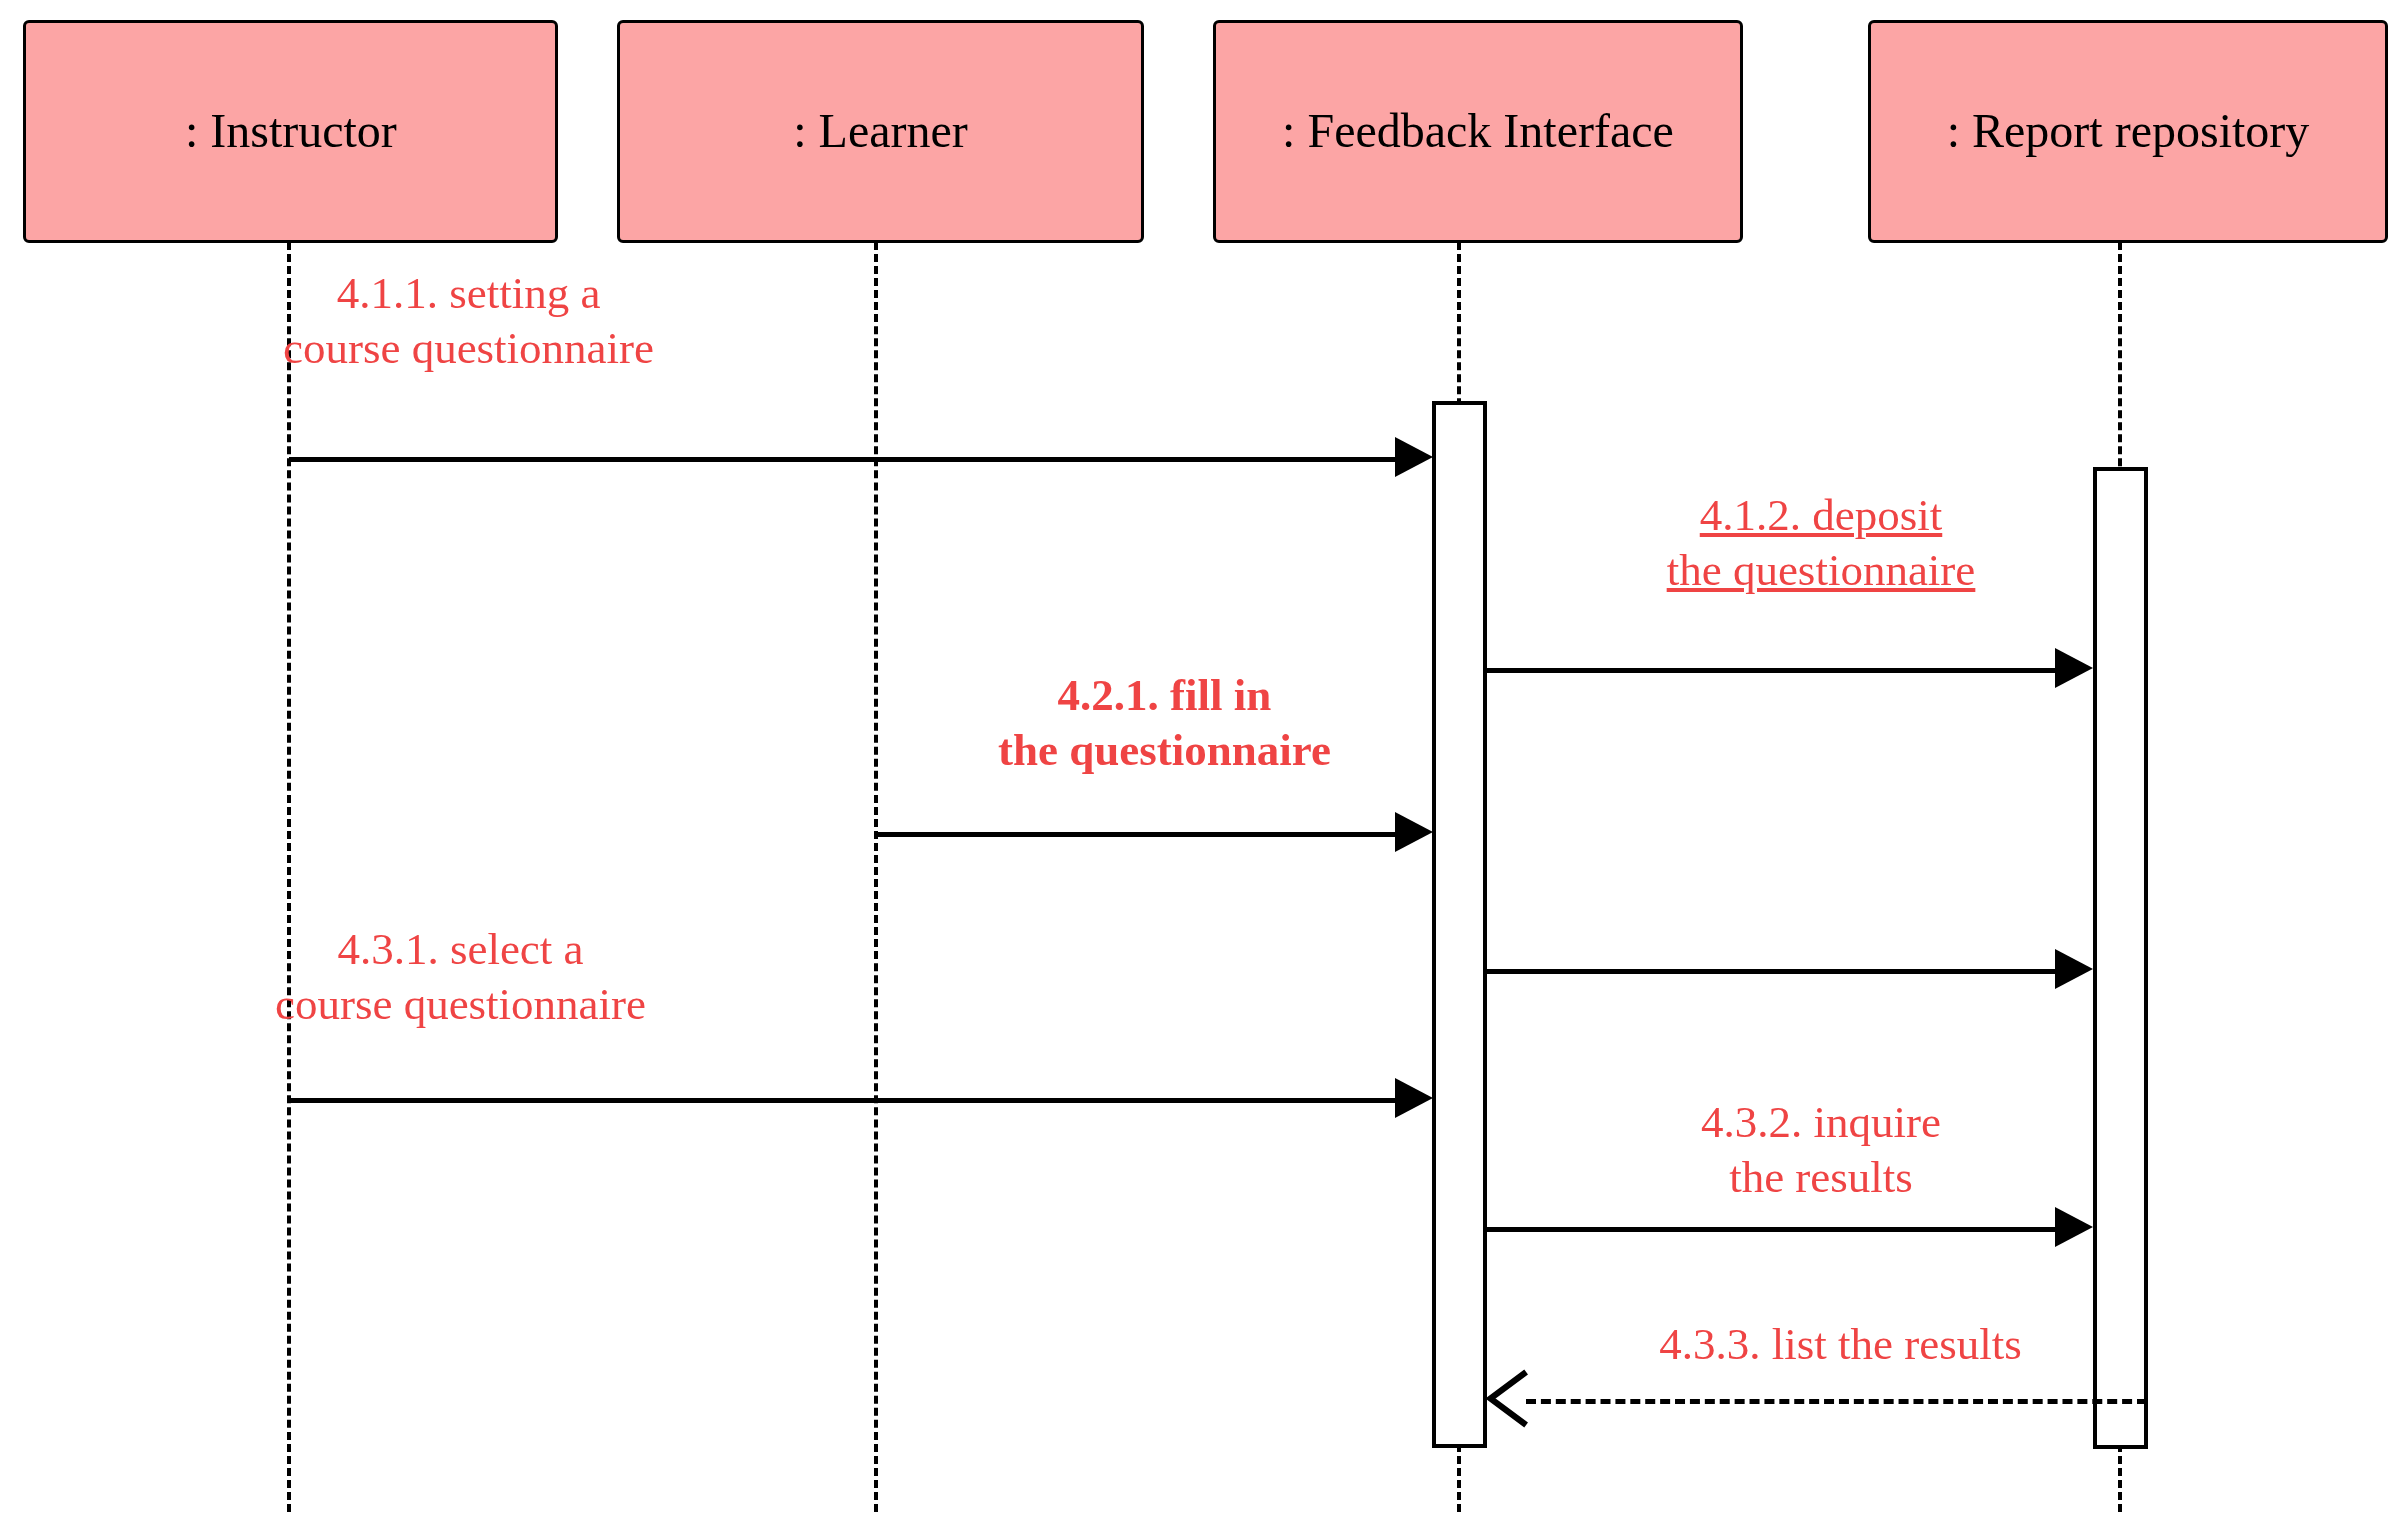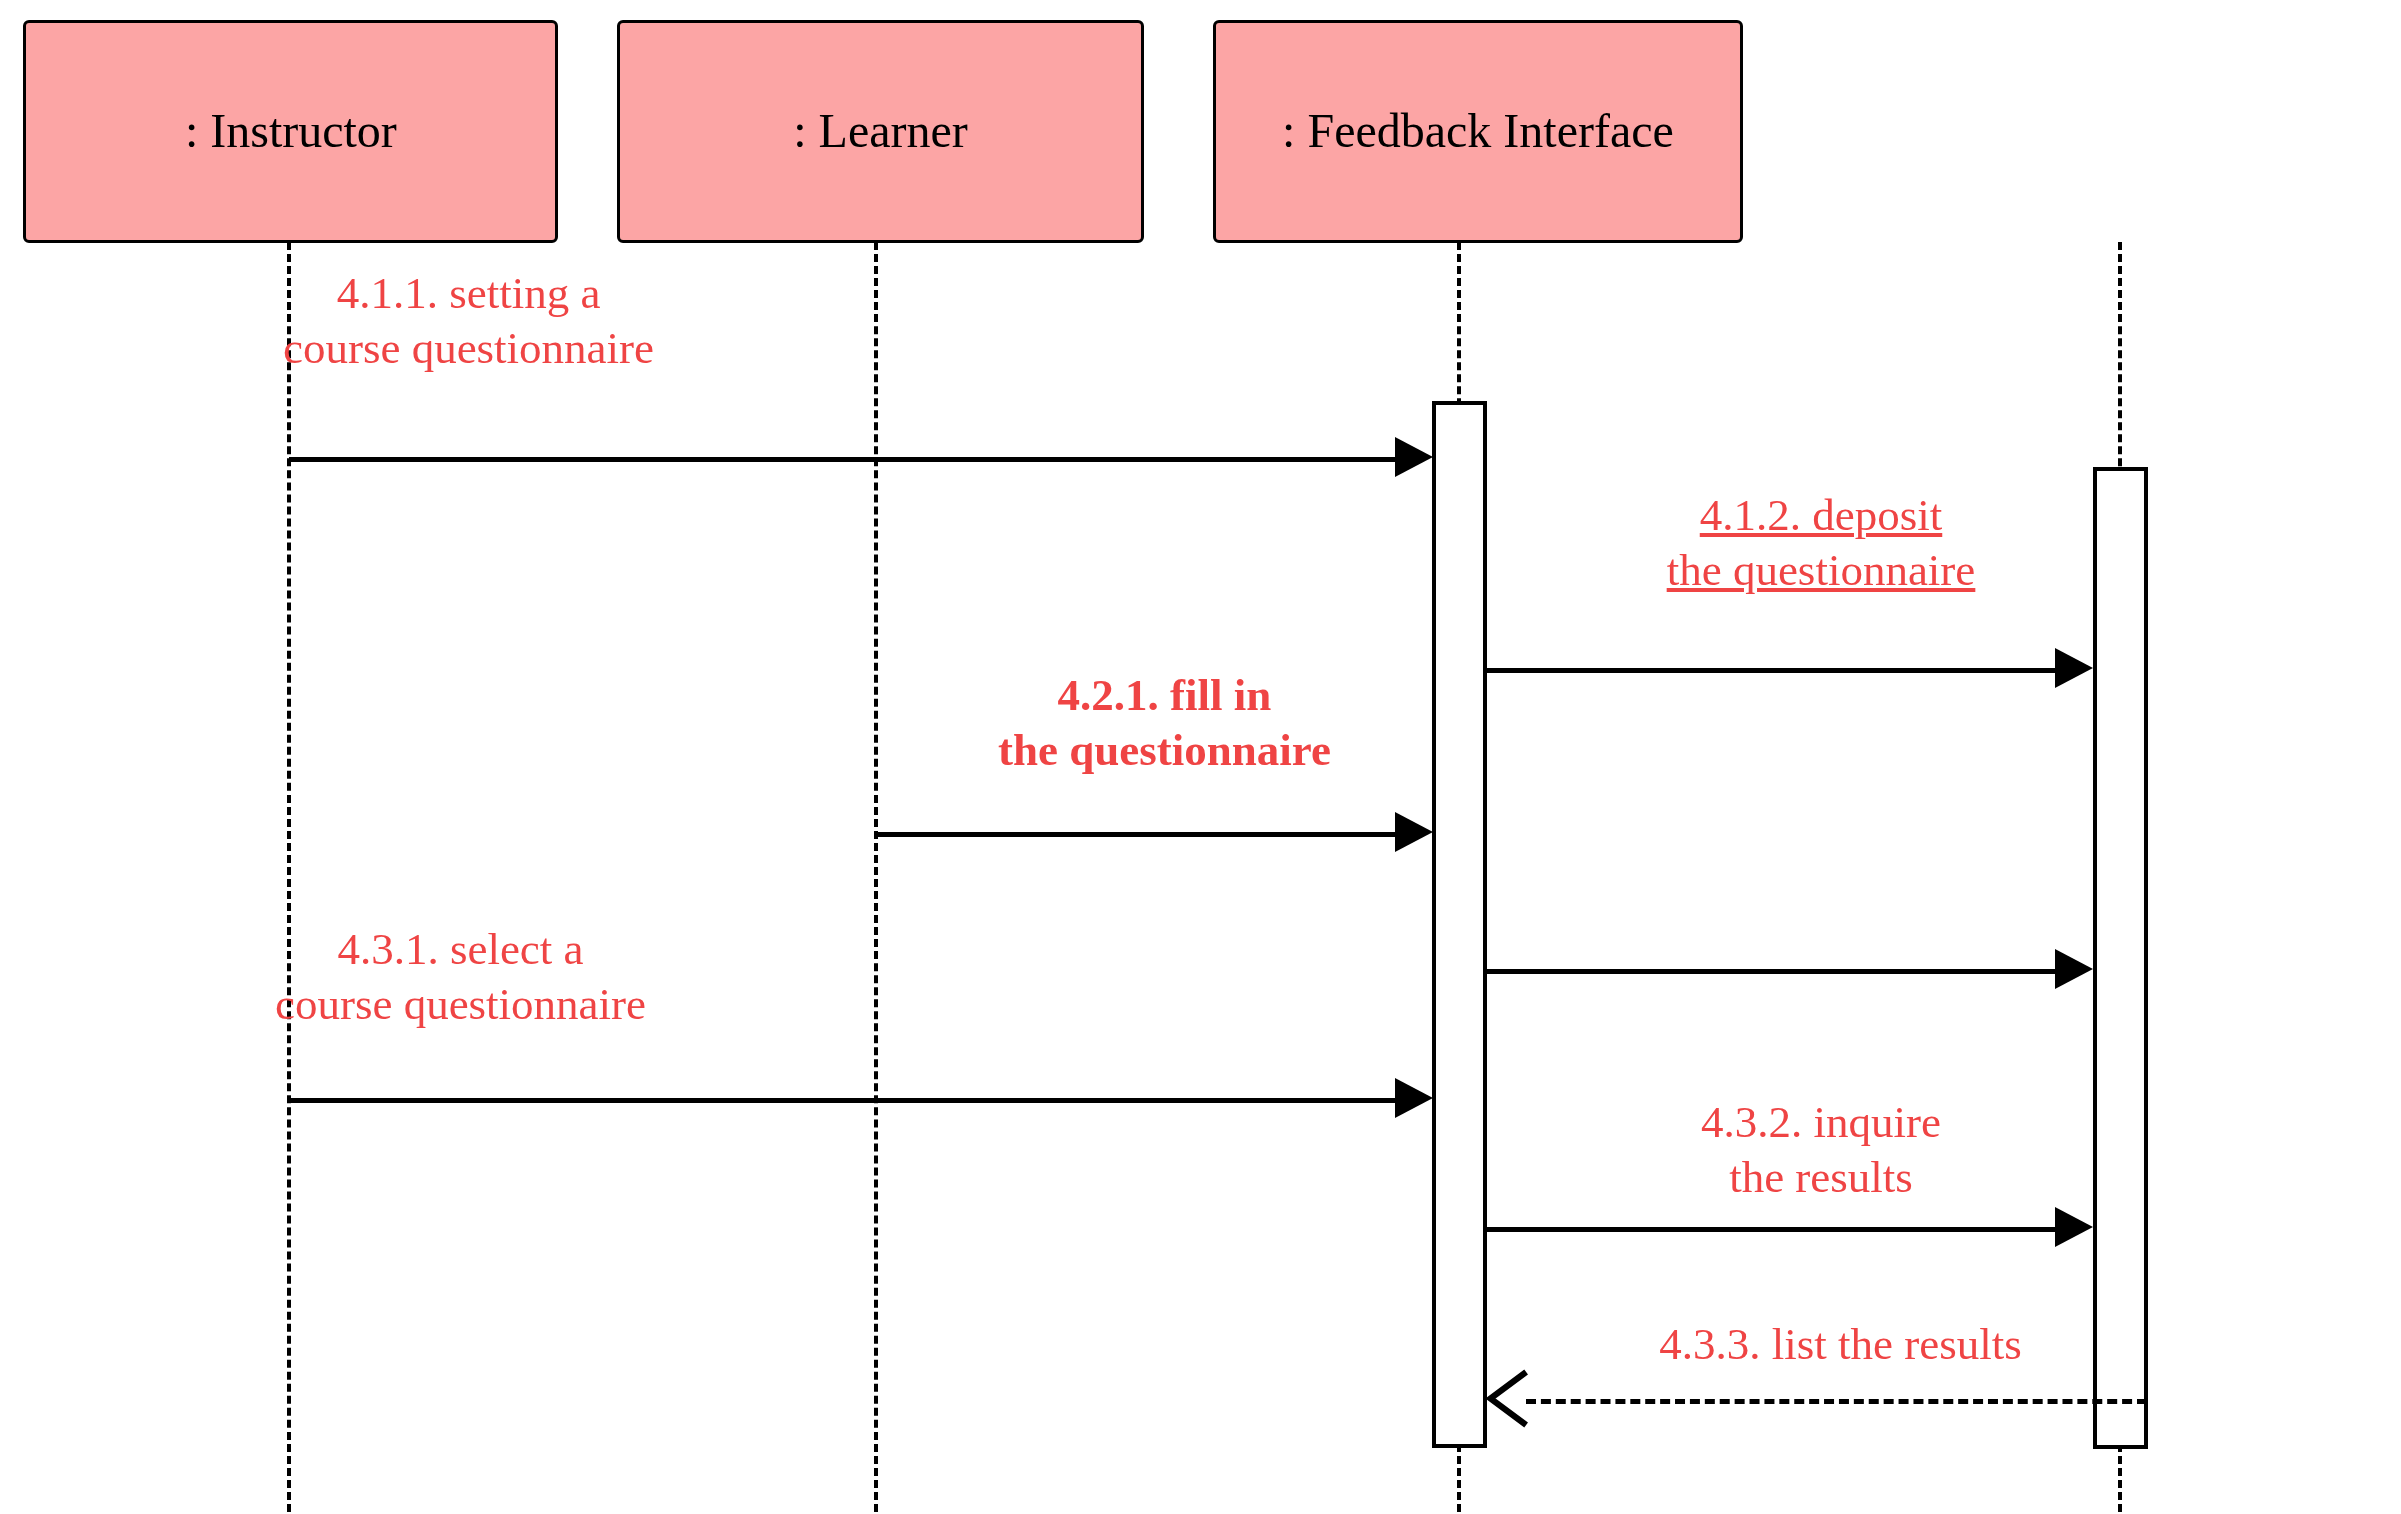--- a/index.html
+++ b/index.html
@@ -96,20 +96,23 @@
   </div>
 
   <div class="lifeline-box" style="left:617px; top:19.5px; width:527px; height:223px;">
     <span class="lifeline-box-label">: Learner</span>
   </div>
 
   <div class="lifeline-box" style="left:1213px; top:19.5px; width:530px; height:223px;">
     <span class="lifeline-box-label">: Feedback Interface</span>
   </div>
 
+  <div class="lifeline-box" style="left:1868px; top:19.5px; width:520px; height:223px;">
+    <span class="lifeline-box-label">: Report repository</span>
+  </div>
 
   <div class="lifeline-line" style="left:287px; top:242px; height:1270px;"></div>
   <div class="lifeline-line" style="left:874px; top:242px; height:1270px;"></div>
   <div class="lifeline-line" style="left:1457px; top:242px; height:1270px;"></div>
   <div class="lifeline-line" style="left:2118px; top:242px; height:1270px;"></div>
 
   <div class="activation-bar" style="left:1432px; top:401px; width:55px; height:1047px;"></div>
   <div class="activation-bar" style="left:2093px; top:467px; width:55px; height:982px;"></div>
 
   <div class="msg-label" style="left:156px; top:266px; width:625px;">4.1.1. setting a

